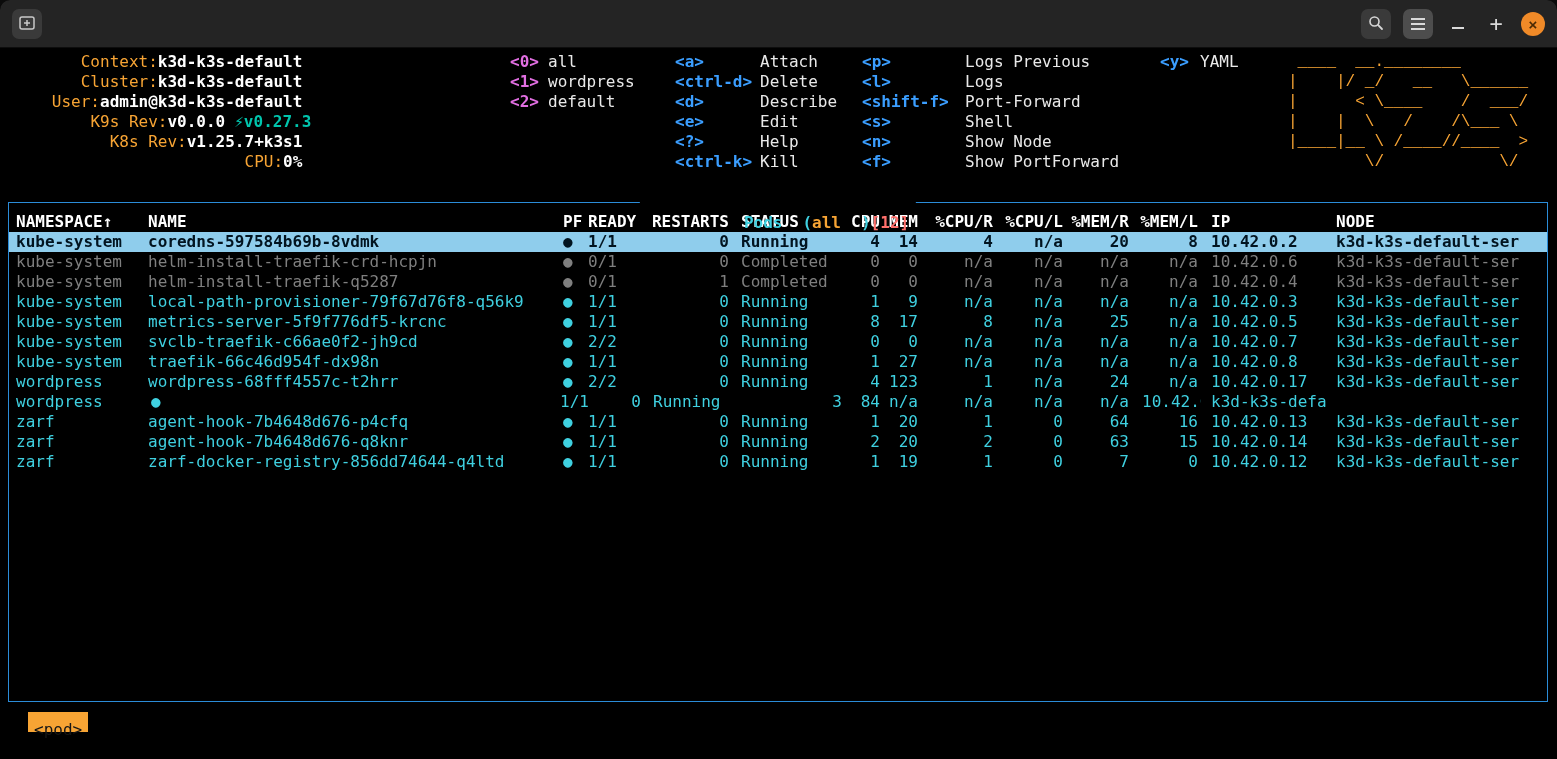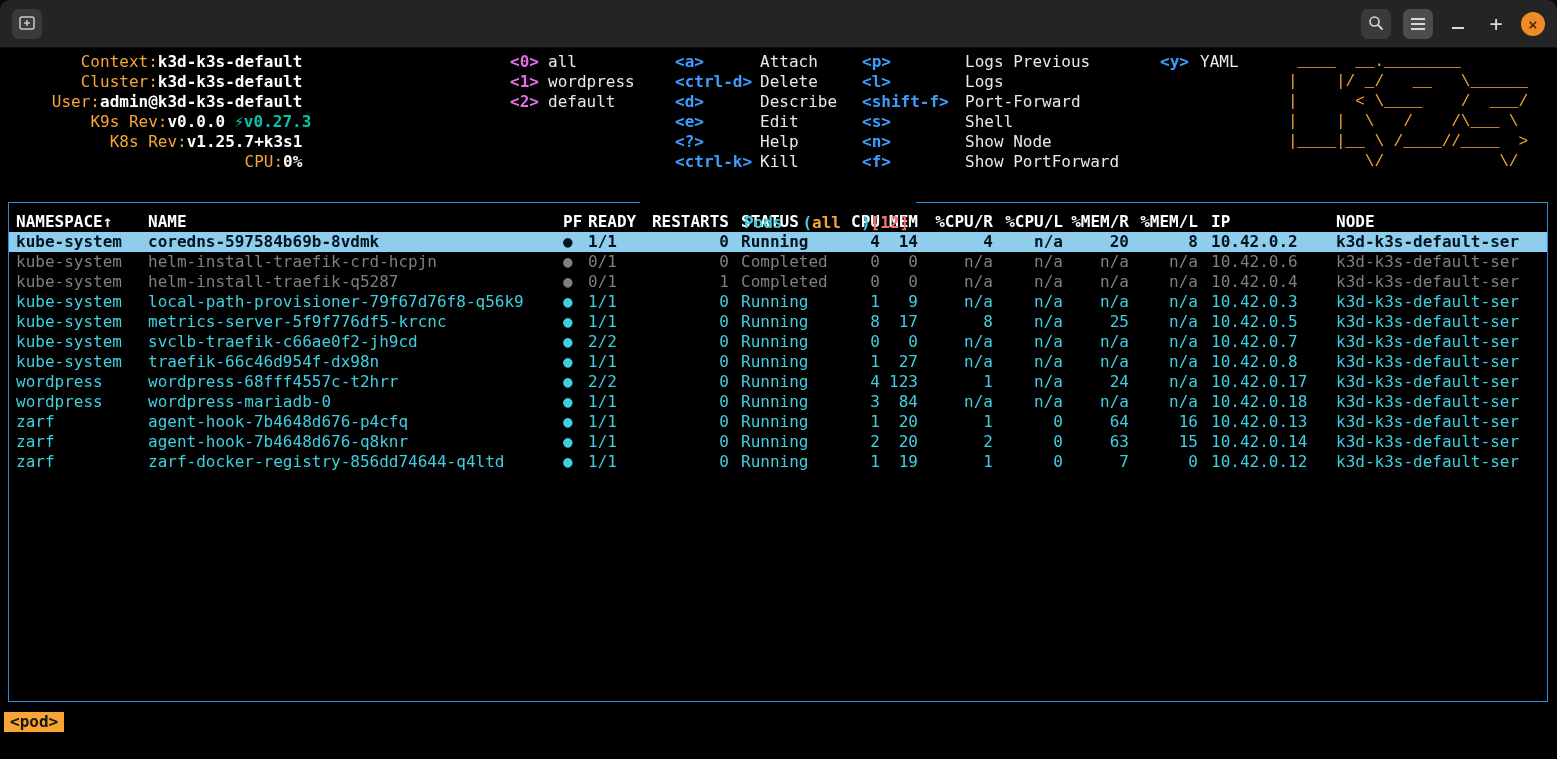--- a/index.html
+++ b/index.html
@@ -62,22 +62,22 @@
   .header-row{color:#ffffff;font-weight:bold;}
   .pod-row.running{color:var(--row-cyan,#3fd0e0);}
   .pod-row.completed{color:var(--row-gray,#7f7f7f);}
   .pod-row.selected{background:var(--sel-bg,#8fcdec);color:var(--sel-fg,#021420);font-weight:bold;}
   .col-restarts,.col-cpu,.col-mem,.col-cpur,.col-cpul,.col-memr,.col-meml{text-align:right;padding-right:3px;}
   .col-status{padding-left:9px;}
   .col-ip,.col-node{padding-left:10px;}
   .col-pf{padding-left:3px;}
 
   
-  .breadcrumb{position:absolute;left:4px;top:664px;height:20px;line-height:20px;background:var(--orange,#f7a434);
-              color:#161616;font-weight:bold;padding:0 6px;}
+  .breadcrumb{position:absolute;left:28px;top:664px;height:20px;line-height:20px;background:var(--orange,#f7a434);
+              color:#161616;font-weight:normal;padding:8px 6px;}
 </style>
 </head>
 <body>
 
 <div class="window">
 
   <div class="titlebar">
     <div class="tb-left">
       <button class="tb-btn">
         <span>
@@ -308,21 +308,20 @@
     <span class="col-mem">123</span>
     <span class="col-cpur">1</span>
     <span class="col-cpul">n/a</span>
     <span class="col-memr">24</span>
     <span class="col-meml">n/a</span>
     <span class="col-ip">10.42.0.17</span>
     <span class="col-node">k3d-k3s-default-ser</span>
   </div>
             <div class="pod-row running">
     <span class="col-ns">wordpress</span>
-    <span class="col-name">wordpress-mariadb-0</span>
     <span class="col-pf">●</span>
     <span class="col-ready">1/1</span>
     <span class="col-restarts">0</span>
     <span class="col-status">Running</span>
     <span class="col-cpu">3</span>
     <span class="col-mem">84</span>
     <span class="col-cpur">n/a</span>
     <span class="col-cpul">n/a</span>
     <span class="col-memr">n/a</span>
     <span class="col-meml">n/a</span>

